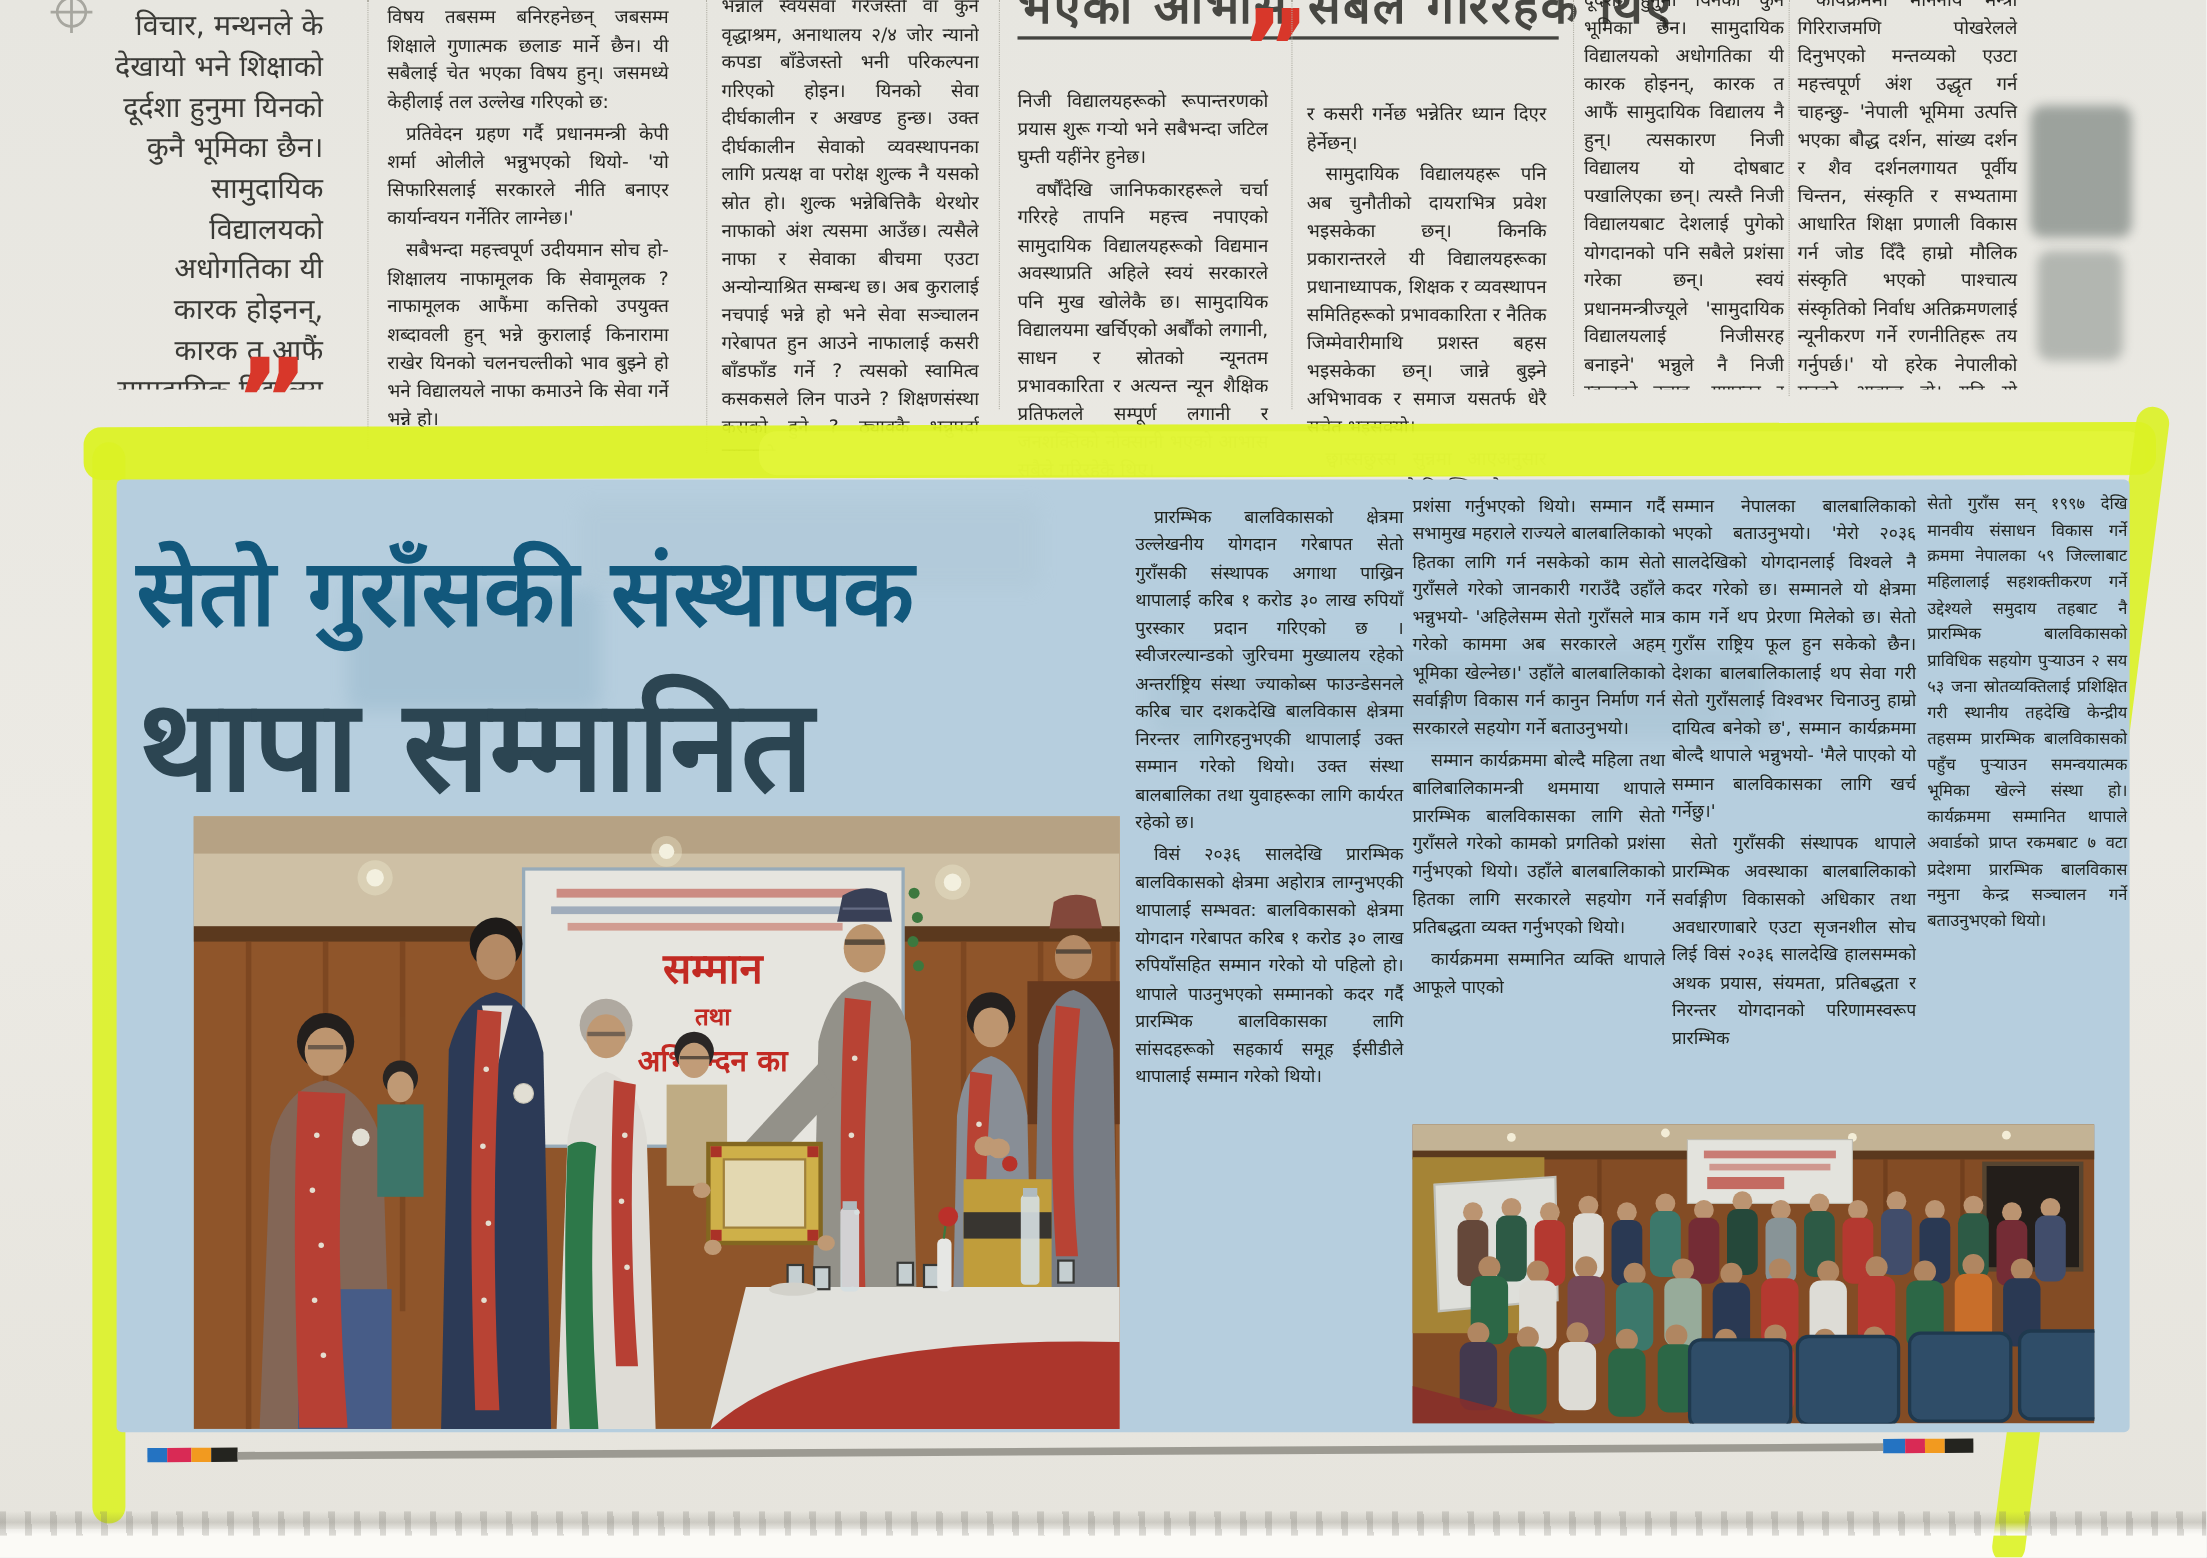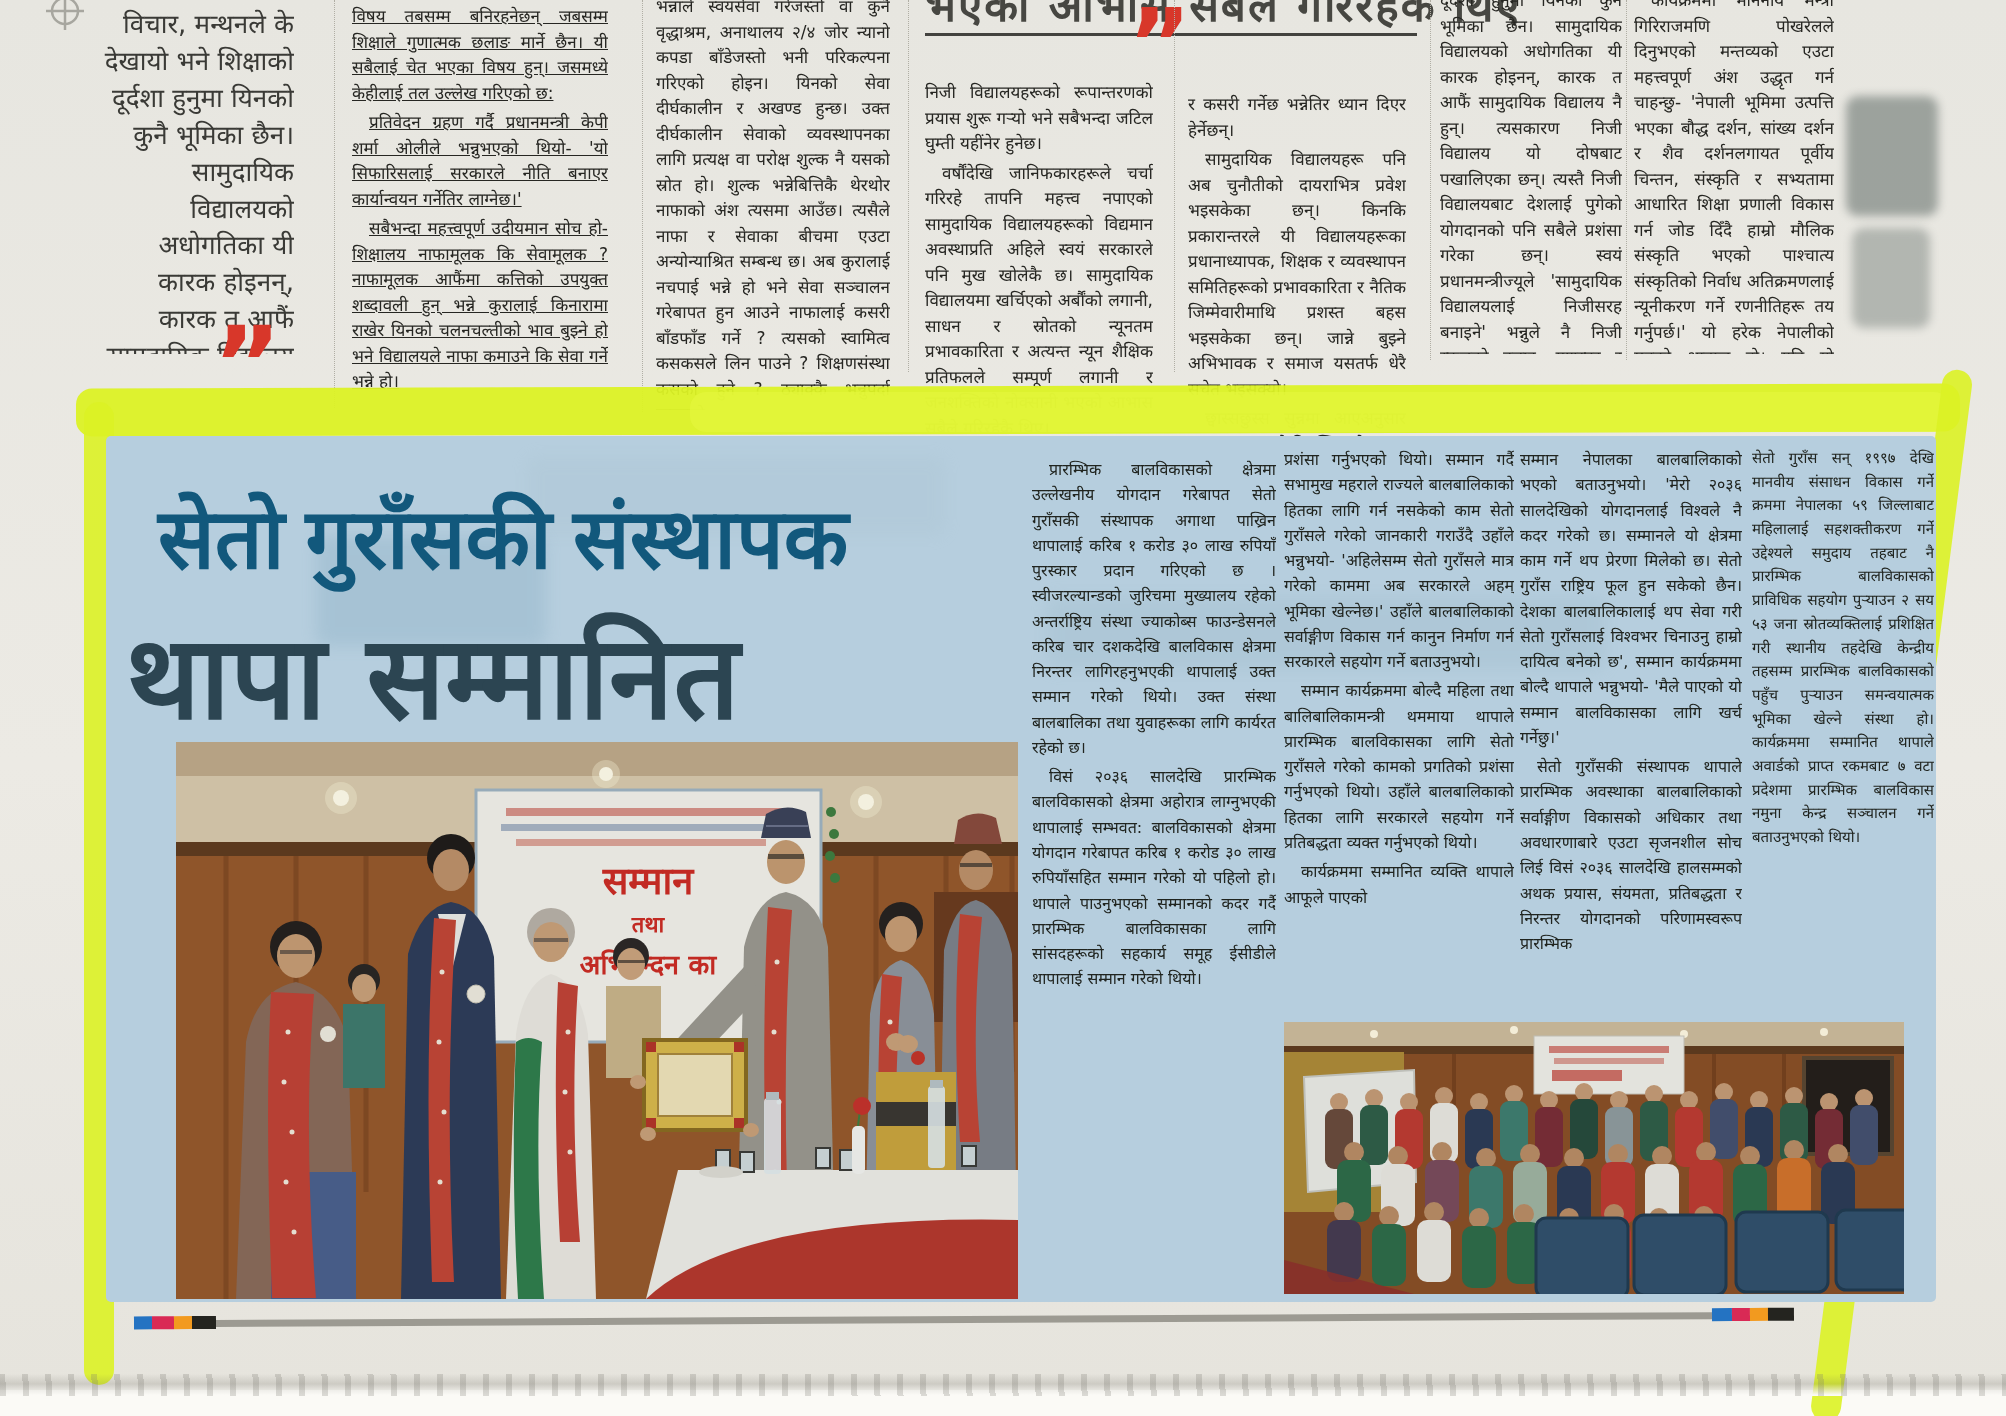--- a/index.html
+++ b/index.html
@@ -44,21 +44,21 @@
 
     <svg class="abs" style="left:44px;top:-10px;width:42px;height:42px;opacity:.65" viewBox="0 0 42 42">
       <circle cx="21" cy="21" r="13" fill="none" stroke="#85857d" stroke-width="2.5"></circle>
       <line x1="21" y1="2" x2="21" y2="40" stroke="#85857d" stroke-width="2.5"></line>
       <line x1="2" y1="21" x2="40" y2="21" stroke="#85857d" stroke-width="2.5"></line>
     </svg>
 
     <div class="abs pullquote" style="left:102px;top:6px;width:192px;height:348px;">विचार, मन्थनले के देखायो भने शिक्षाको दूर्दशा हुनुमा यिनको कुनै भूमिका छैन। सामुदायिक विद्यालयको अधोगतिका यी कारक होइनन्, कारक त आफैं सामुदायिक विद्यालय नै हुन्।</div>
     <div class="abs rquote" style="left:213px;top:312px;font-size:104px;">”</div>
 
-    <div class="abs tcol cont" style="left:352px;top:4px;width:256px;height:404px;text-decoration:underline;">
+    <div class="abs tcol cont" style="left:352px;top:4px;width:256px;height:404px;">
         <p class="para">विषय तबसम्म बनिरहनेछन् जबसम्म शिक्षाले गुणात्मक छलाङ मार्ने छैन। यी सबैलाई चेत भएका विषय हुन्। जसमध्ये केहीलाई तल उल्लेख गरिएको छ:</p>
         <p class="para">प्रतिवेदन ग्रहण गर्दै प्रधानमन्त्री केपी शर्मा ओलीले भन्नुभएको थियो- 'यो सिफारिसलाई सरकारले नीति बनाएर कार्यान्वयन गर्नेतिर लाग्नेछ।'</p>
         <p class="para">सबैभन्दा महत्त्वपूर्ण उदीयमान सोच हो- शिक्षालय नाफामूलक कि सेवामूलक ? नाफामूलक आफैंमा कत्तिको उपयुक्त शब्दावली हुन् भन्ने कुरालाई किनारामा राखेर यिनको चलनचल्तीको भाव बुझ्ने हो भने विद्यालयले नाफा कमाउने कि सेवा गर्ने भन्ने हो।</p>
       </div>
     <div class="abs tcol cont" style="left:656px;top:-6px;width:234px;height:416px;">
         <p class="para">भन्नाले स्वयंसेवा गरेजस्तो वा कुनै वृद्धाश्रम, अनाथालय २/४ जोर न्यानो कपडा बाँडेजस्तो भनी परिकल्पना गरिएको होइन। यिनको सेवा दीर्घकालीन र अखण्ड हुन्छ। उक्त दीर्घकालीन सेवाको व्यवस्थापनका लागि प्रत्यक्ष वा परोक्ष शुल्क नै यसको स्रोत हो। शुल्क भन्नेबित्तिकै थेरथोर नाफाको अंश त्यसमा आउँछ। त्यसैले नाफा र सेवाका बीचमा एउटा अन्योन्याश्रित सम्बन्ध छ। अब कुरालाई नचपाई भन्ने हो भने सेवा सञ्चालन गरेबापत हुन आउने नाफालाई कसरी बाँडफाँड गर्ने ? त्यसको स्वामित्व कसकसले लिन पाउने ? शिक्षणसंस्था कसको हुने ? ठ्याक्कै भन्नुपर्दा नाफाको</p>
       </div>
 
     <div class="abs cuthead" style="left:925px;top:-26px;width:510px;overflow:visible;">भएको आभास सबैले गरिरहेकै थिए</div>
     <div class="abs rule" style="left:925px;top:33px;width:492px;height:3px;"></div>
@@ -94,21 +94,21 @@
     <div class="abs hl" style="left:690px;top:392px;width:1260px;height:40px;opacity:.7;background:#e4f63c;"></div>
     <div class="abs hl" style="left:84px;top:402px;width:30px;height:983px;opacity:.9;"></div>
     <div class="abs hl" style="left:1944px;top:368px;width:30px;height:1060px;opacity:.9;transform:rotate(7.3deg);transform-origin:top left;"></div>
 
     <div id="panel" class="abs">
 
       <div class="abs ghost" style="left:210px;top:100px;width:230px;height:110px;background:#6f9cb5;opacity:.22;"></div>
       <div class="abs ghost" style="left:420px;top:20px;width:420px;height:80px;background:#9fb8c4;opacity:.15;"></div>
       <div class="abs ghost" style="left:940px;top:160px;width:560px;height:74px;background:#8fb0bf;opacity:.2;"></div>
 
-      <div class="abs head1" style="left:52px;top:42px;font-family:Liberation Serif, serif;">सेतो गुराँसकी संस्थापक</div>
+      <div class="abs head1" style="left:18px;top:42px;">सेतो गुराँसकी संस्थापक</div>
       <div class="abs head2" style="left:20px;top:158px;">थापा सम्मानित</div>
 
       <svg class="abs" style="left:70px;top:306px;width:842px;height:557px;" viewBox="0 0 842 557">
         <rect width="842" height="557" fill="#96582a"></rect>
         <rect width="842" height="105" fill="#d8c9ab"></rect>
         <rect width="842" height="34" fill="#bfa988"></rect>
         <circle cx="165" cy="56" r="16" fill="#fff8dc" opacity=".35"></circle>
           <circle cx="165" cy="56" r="8" fill="#fffbe8"></circle>
         <circle cx="430" cy="32" r="14" fill="#fff8dc" opacity=".35"></circle>
           <circle cx="430" cy="32" r="7" fill="#fffbe8"></circle>

